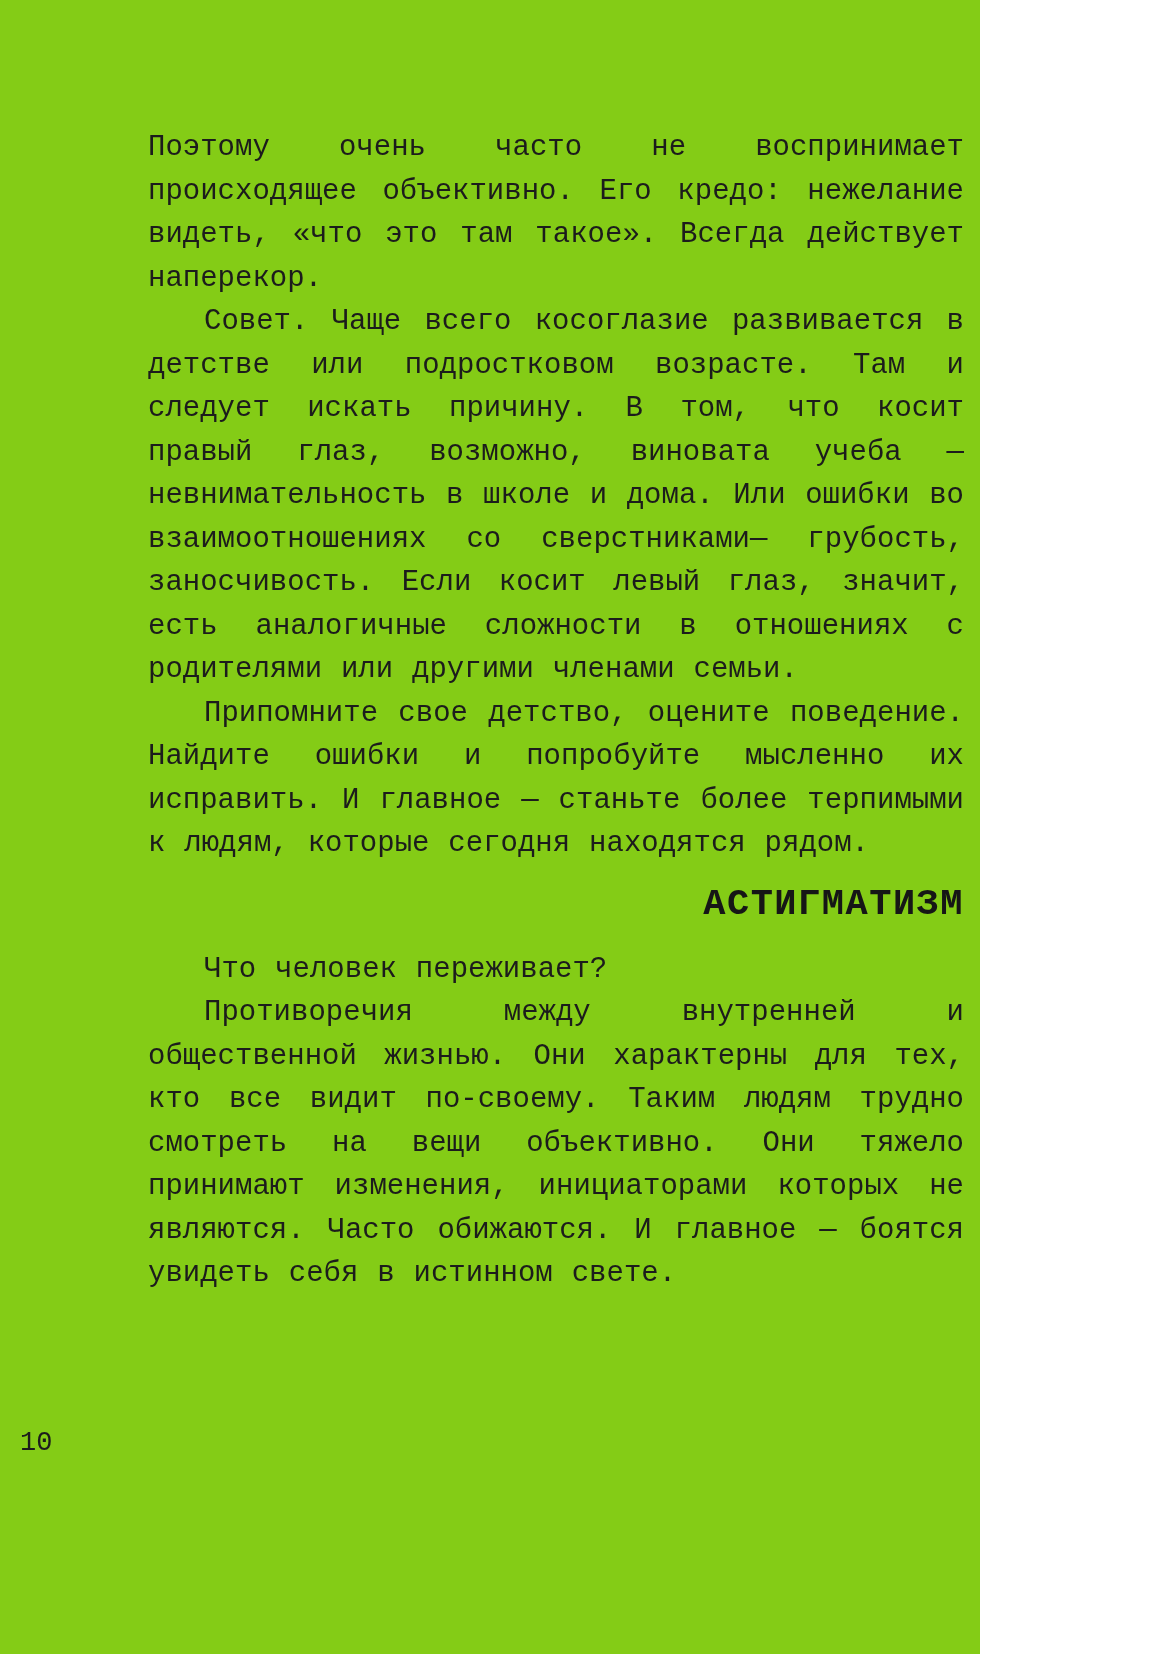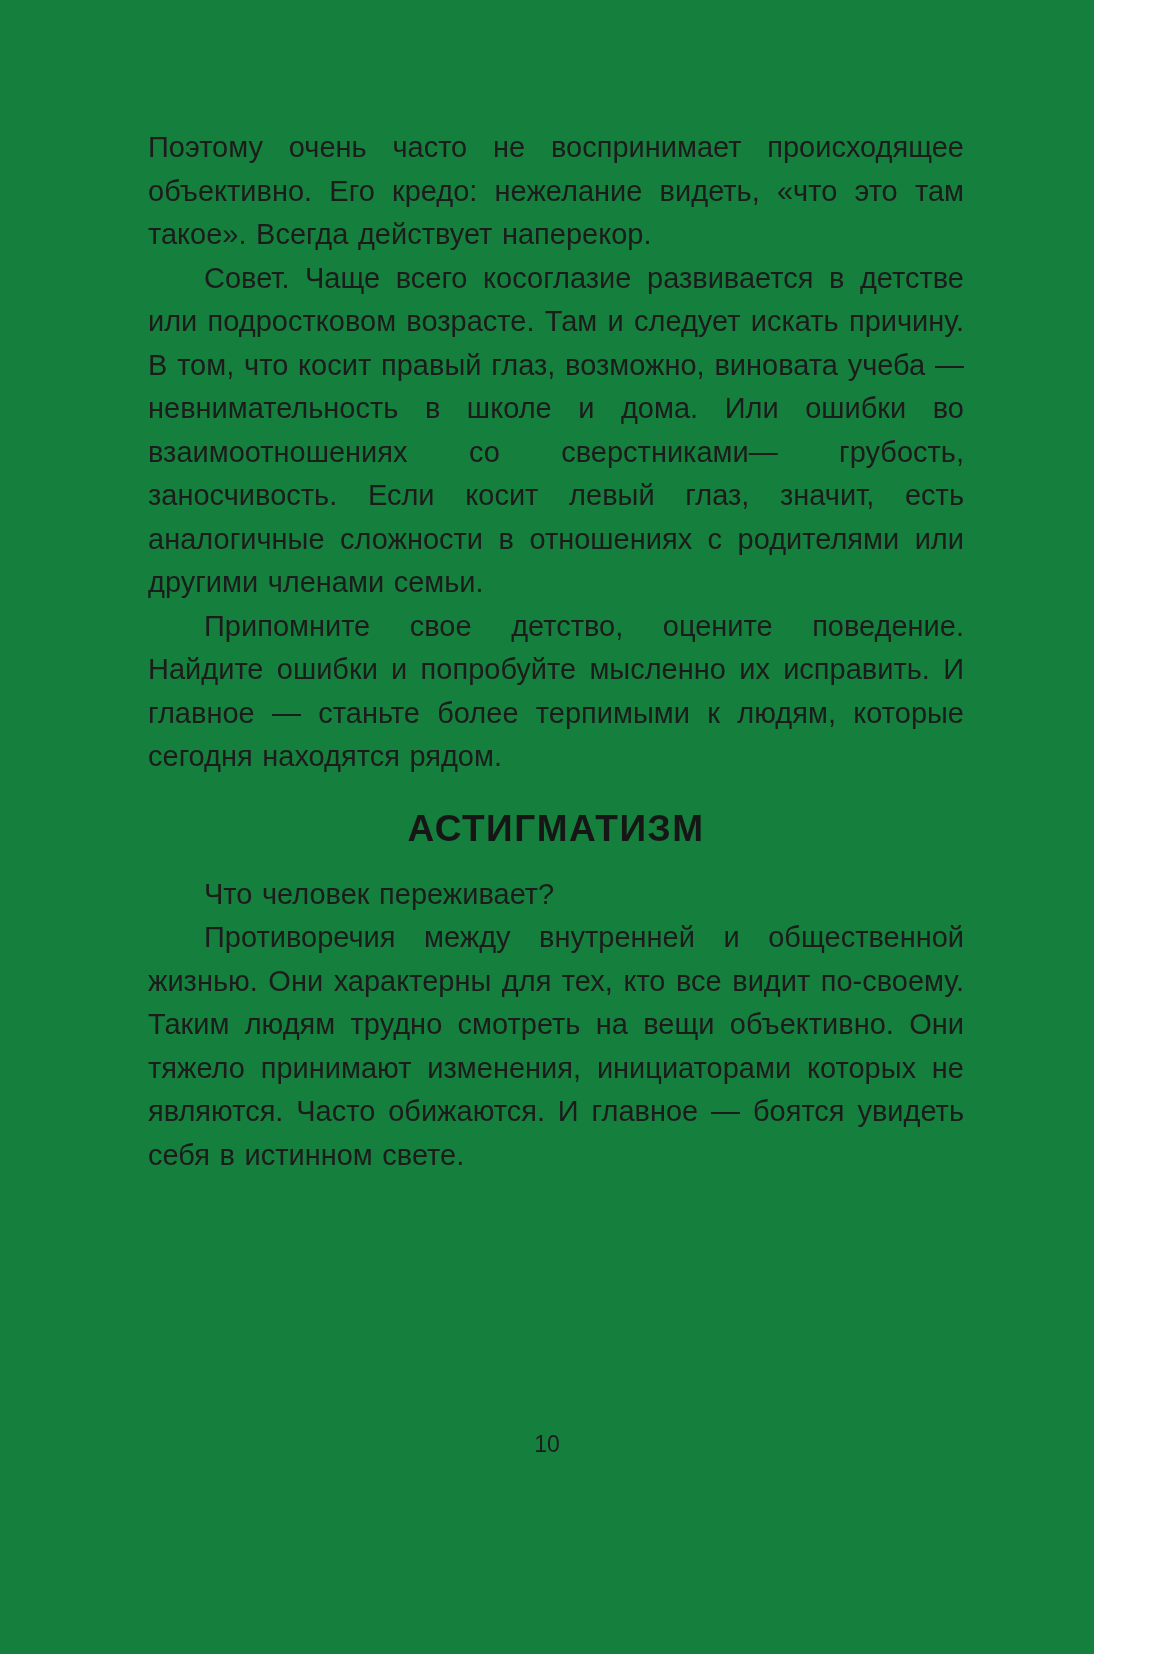--- a/index.html
+++ b/index.html
@@ -2,24 +2,24 @@
 <html><head>
 <meta charset="utf-8">
 <style>
   html, body {
     margin: 0;
     padding: 0;
     background: #ffffff;
   }
   .page {
     position: relative;
-    width: 1094px;
+    width: 980px;
     height: 1654px;
-    background: #15803d;
-    font-family: Liberation Sans, sans-serif;
+    background: #84cc16;
+    font-family: Liberation Mono, monospace;
     color: #1c1c1c;
     overflow: hidden;
   }
   .text-block {
     position: absolute;
     left: 148px;
     top: 126px;
     width: 816px;
     font-size: 29px;
     line-height: 43.5px;
@@ -33,34 +33,35 @@
   .text-block p.no-indent {
     text-indent: 0;
   }
   .text-block p.continues {
     text-align-last: justify;
   }
   h1.section-heading {
     font-size: 37px;
     line-height: 44px;
     font-weight: bold;
-    text-align: center;
+    text-align: right;
     text-indent: 0;
-    margin: 28px 0 22px 0;
+    margin: 16px 0 22px 0;
     letter-spacing: 1.5px;
     color: #161616;
   }
   .page-number {
     position: absolute;
     left: 0;
     width: 100%;
     bottom: 196px;
-    text-align: center;
-    font-size: 23px;
+    text-align: left;
+    font-size: 27px;
     color: #1c1c1c;
+    padding-left: 20px;
   }
 </style>
 </head>
 <body>
 
 <div class="page">
   <div class="text-block">
     <p class="no-indent">Поэтому очень часто не воспринимает происходящее объективно. Его кредо: нежелание видеть, «что это там такое». Всегда действует наперекор.</p>
     <p>Совет. Чаще всего косоглазие развивается в детстве или подростковом возрасте. Там и следует искать причину. В том, что косит правый глаз, возможно, виновата учеба — невнимательность в школе и дома. Или ошибки во взаимоотношениях со сверстниками— грубость, заносчивость. Если косит левый глаз, значит, есть аналогичные сложности в отношениях с родителями или другими членами семьи.</p>
     <p>Припомните свое детство, оцените поведение. Найдите ошибки и попробуйте мысленно их исправить. И главное — станьте более терпимыми к людям, которые сегодня находятся рядом.</p>

